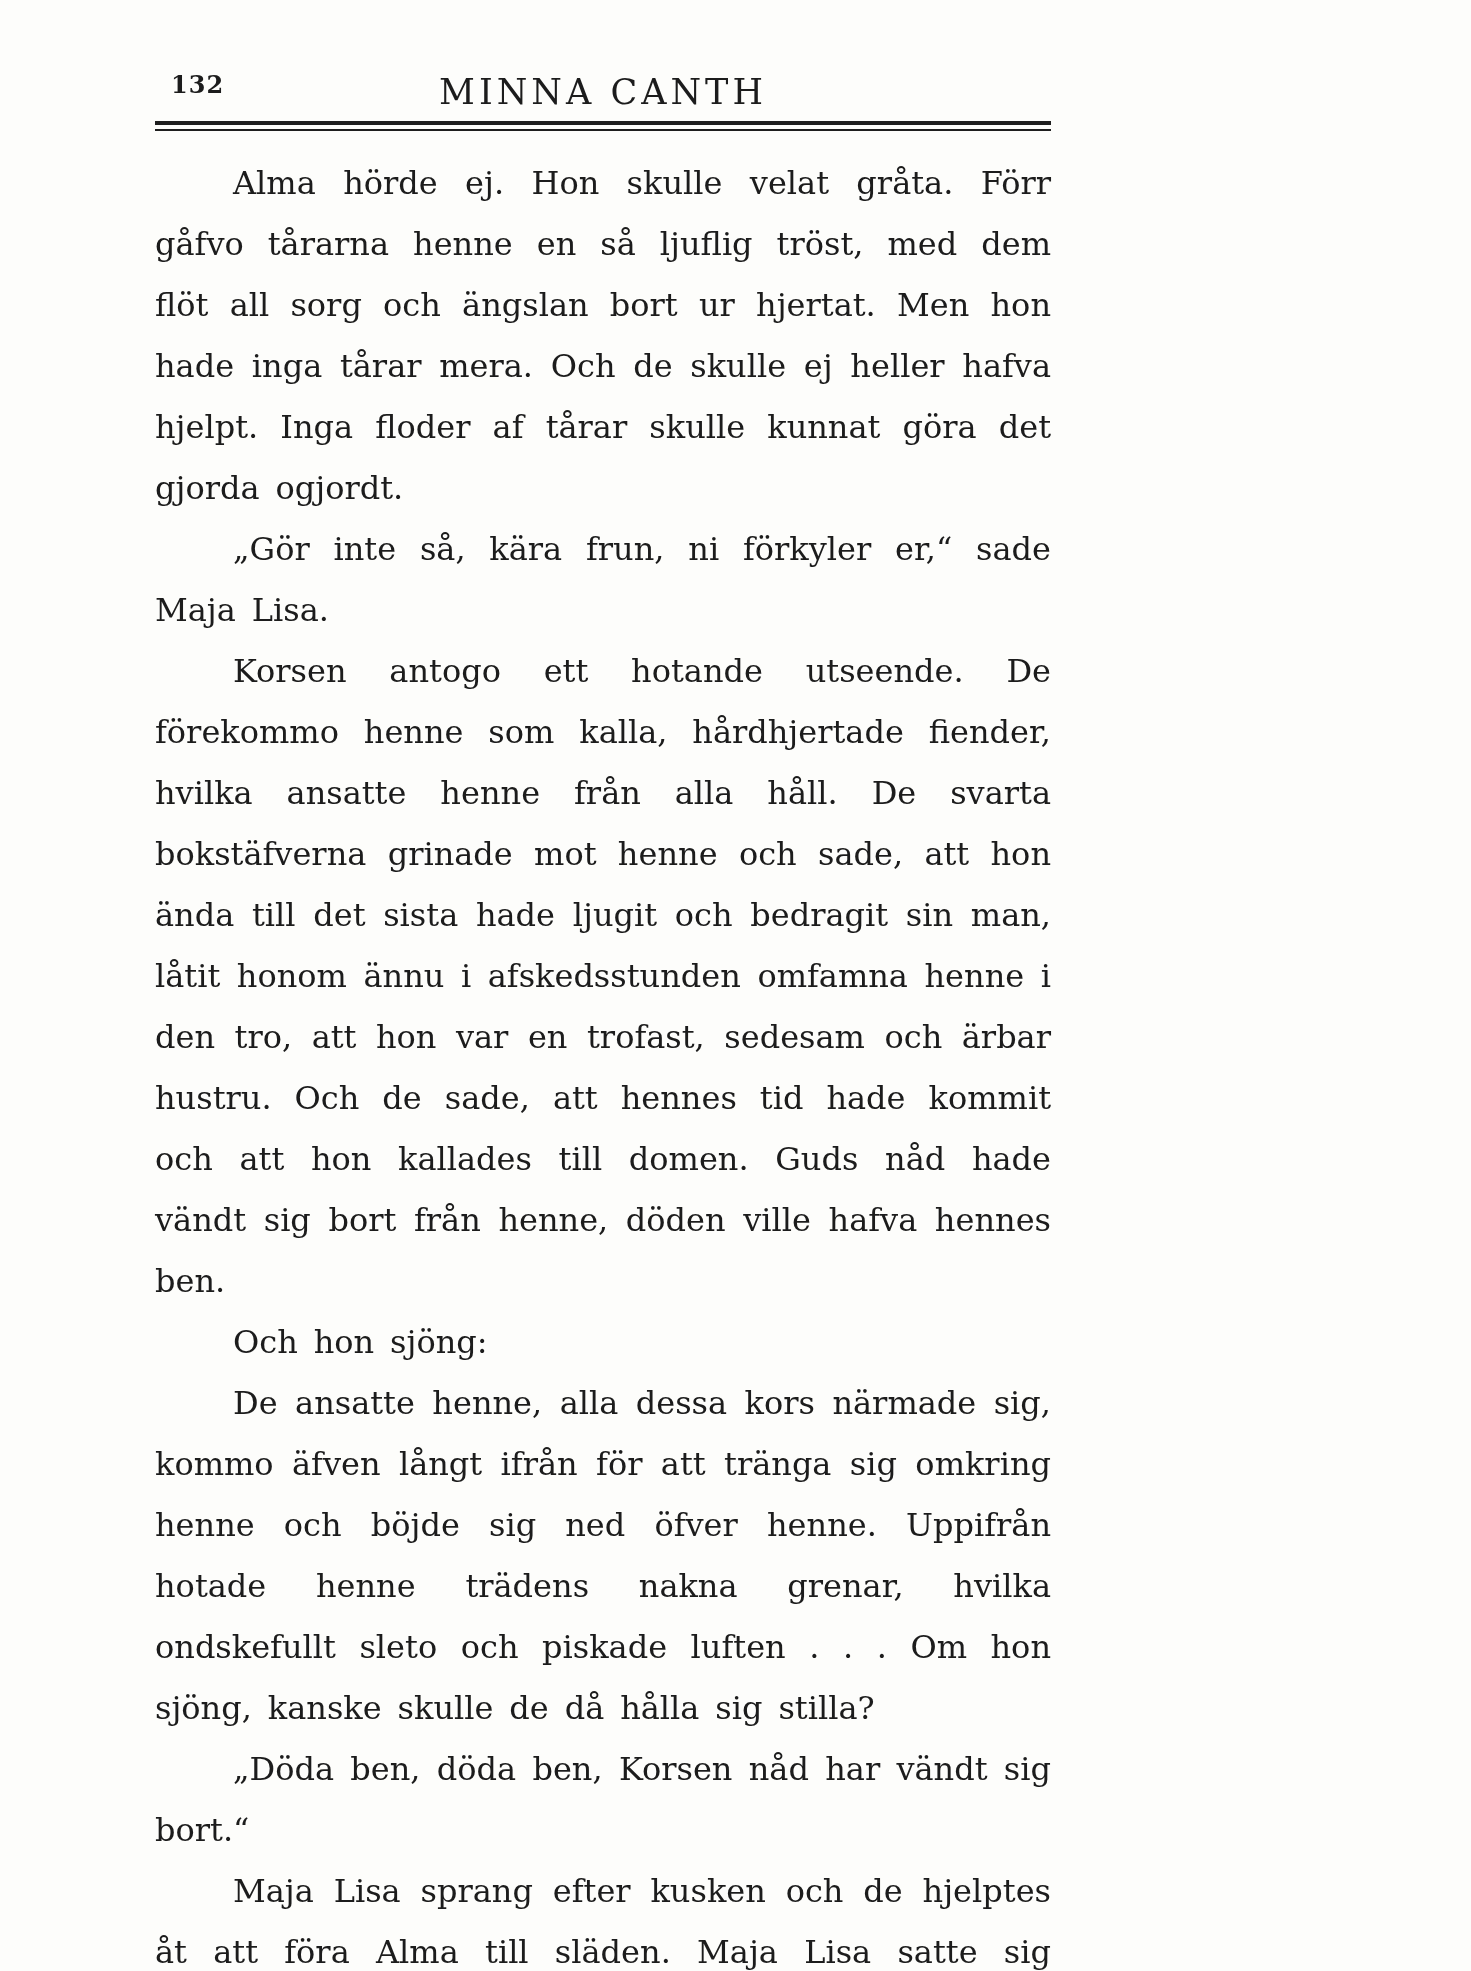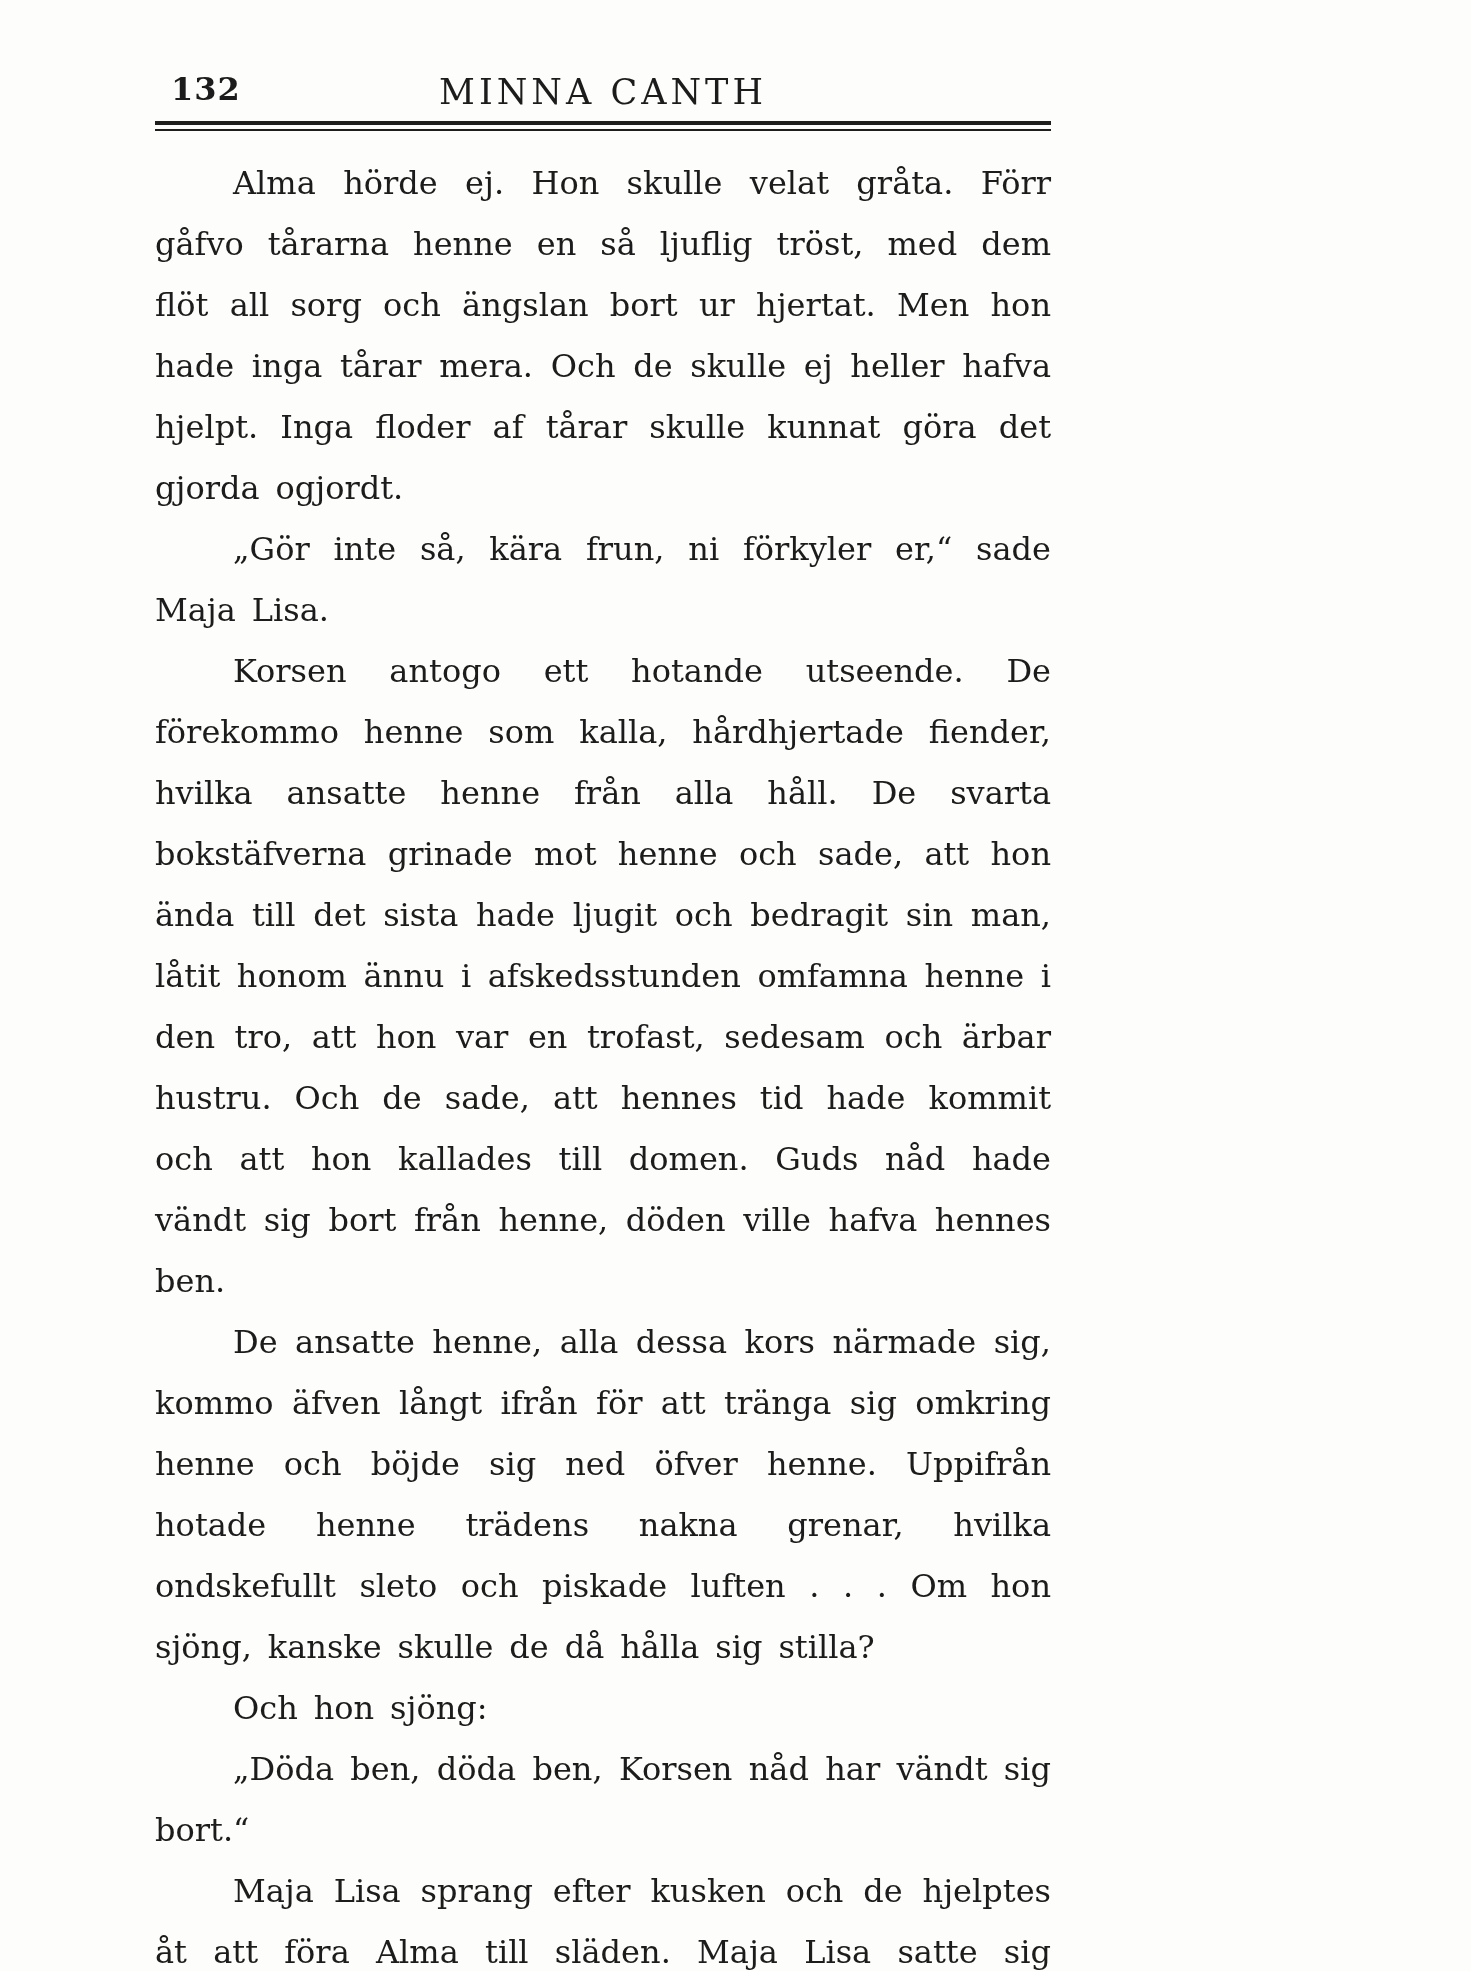--- a/index.html
+++ b/index.html
@@ -23,21 +23,21 @@
     padding: 70px 420px 0 155px;
   }
   .page-header {
     position: relative;
     height: 42px;
   }
   .page-number {
     position: absolute;
     left: 16px;
     top: 0;
-    font-size: 32px;
+    font-size: 24px;
     font-weight: bold;
     letter-spacing: 1px;
   }
   .running-title {
     display: block;
     text-align: center;
     font-size: 35px;
     letter-spacing: 4px;
     padding-top: 2px;
   }
@@ -69,19 +69,19 @@
     <span class="page-number">132</span>
     <span class="running-title">MINNA CANTH</span>
   </header>
 
   <div class="double-rule"></div>
 
   <main class="page-body">
     <p>Alma hörde ej. Hon skulle velat gråta. Förr gåfvo tårarna henne en så ljuflig tröst, med dem flöt all sorg och ängslan bort ur hjertat. Men hon hade inga tårar mera. Och de skulle ej heller hafva hjelpt. Inga floder af tårar skulle kunnat göra det gjorda ogjordt.</p>
     <p>„Gör inte så, kära frun, ni förkyler er,“ sade Maja Lisa.</p>
     <p>Korsen antogo ett hotande utseende. De förekommo henne som kalla, hårdhjertade fiender, hvilka ansatte henne från alla håll. De svarta bokstäfverna grinade mot henne och sade, att hon ända till det sista hade ljugit och bedragit sin man, låtit honom ännu i afskedsstunden omfamna henne i den tro, att hon var en trofast, sedesam och ärbar hustru. Och de sade, att hennes tid hade kommit och att hon kallades till domen. Guds nåd hade vändt sig bort från henne, döden ville hafva hennes ben.</p>
+    <p>Och hon sjöng:</p>
     <p>De ansatte henne, alla dessa kors närmade sig, kommo äfven långt ifrån för att tränga sig omkring henne och böjde sig ned öfver henne. Uppifrån hotade henne trädens nakna grenar, hvilka ondskefullt sleto och piskade luften . . .  Om hon sjöng, kanske skulle de då hålla sig stilla?</p>
-    <p>Och hon sjöng:</p>
     <p>„Döda ben, döda ben, Korsen nåd har vändt sig bort.“</p>
     <p>Maja Lisa sprang efter kusken och de hjelptes åt att föra Alma till släden.  Maja Lisa satte sig bredvid och</p>
   </main>
 
 </div>
 
 </body></html>

